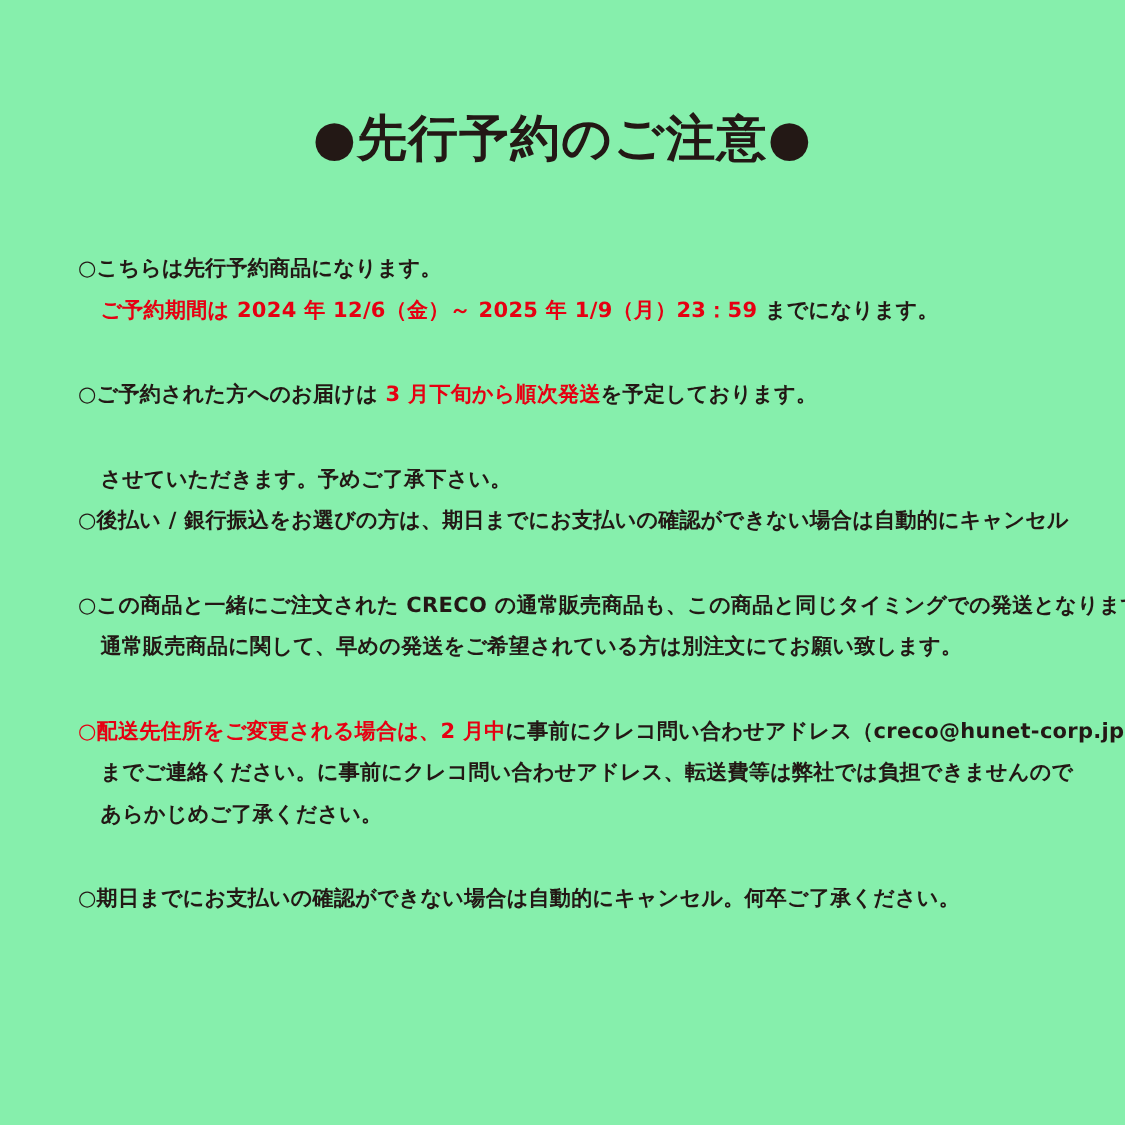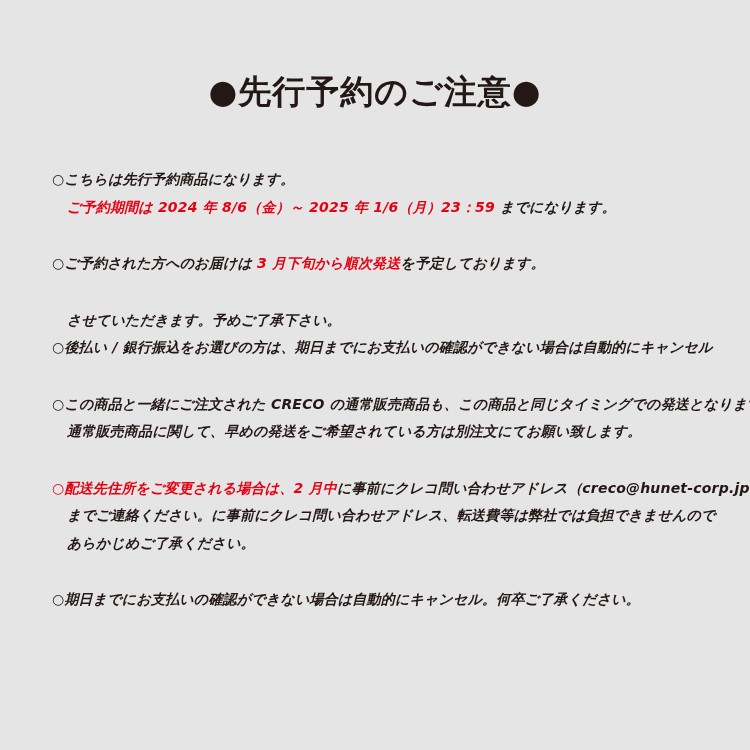--- a/index.html
+++ b/index.html
@@ -1,20 +1,20 @@
 <!DOCTYPE html>
 <html><head>
 <meta charset="utf-8">
 <style>
   html, body { margin: 0; padding: 0; background: #ffffff; }
   .page {
     position: relative;
     width: 750px;
     height: 750px;
-    background: #e5e5e5;
+    background: #86efac;
     overflow: hidden;
     font-family: "DejaVu Sans", "Liberation Sans", sans-serif;
     color: #231815;
   }
   .title {
     margin: 0;
     padding-top: 72px;
     text-align: center;
     font-size: 33px;
     line-height: 40px;
@@ -26,37 +26,36 @@
     padding: 54px 28px 0 52px;
   }
   .para { margin: 0 0 29px 0; }
   .line {
     margin: 0;
     font-size: 14px;
     font-weight: bold;
     line-height: 27.5px;
     white-space: nowrap;
     letter-spacing: 0.2px;
-    font-style: italic;
   }
   .indent { padding-left: 15px; }
   .red { color: #e60012; }
 </style>
 </head>
 <body>
 
 <div class="page">
 
   <h1 class="title">●先行予約のご注意●</h1>
 
   <div class="content">
 
     <div class="para">
       <p class="line"><span>○こちらは先行予約商品になります。</span></p>
-      <p class="line indent"><span class="red">ご予約期間は 2024 年 8/6（金）～ 2025 年 1/6（月）23：59 </span><span>までになります。</span></p>
+      <p class="line indent"><span class="red">ご予約期間は 2024 年 12/6（金）～ 2025 年 1/9（月）23：59 </span><span>までになります。</span></p>
     </div>
 
     <div class="para">
       <p class="line"><span>○ご予約された方へのお届けは </span><span class="red">3 月下旬から順次発送</span><span>を予定しております。</span></p>
     </div>
 
 
     <div class="para">
       <p class="line indent"><span>させていただきます。予めご了承下さい。</span></p>
       <p class="line"><span>○後払い / 銀行振込をお選びの方は、期日までにお支払いの確認ができない場合は自動的にキャンセル</span></p>

